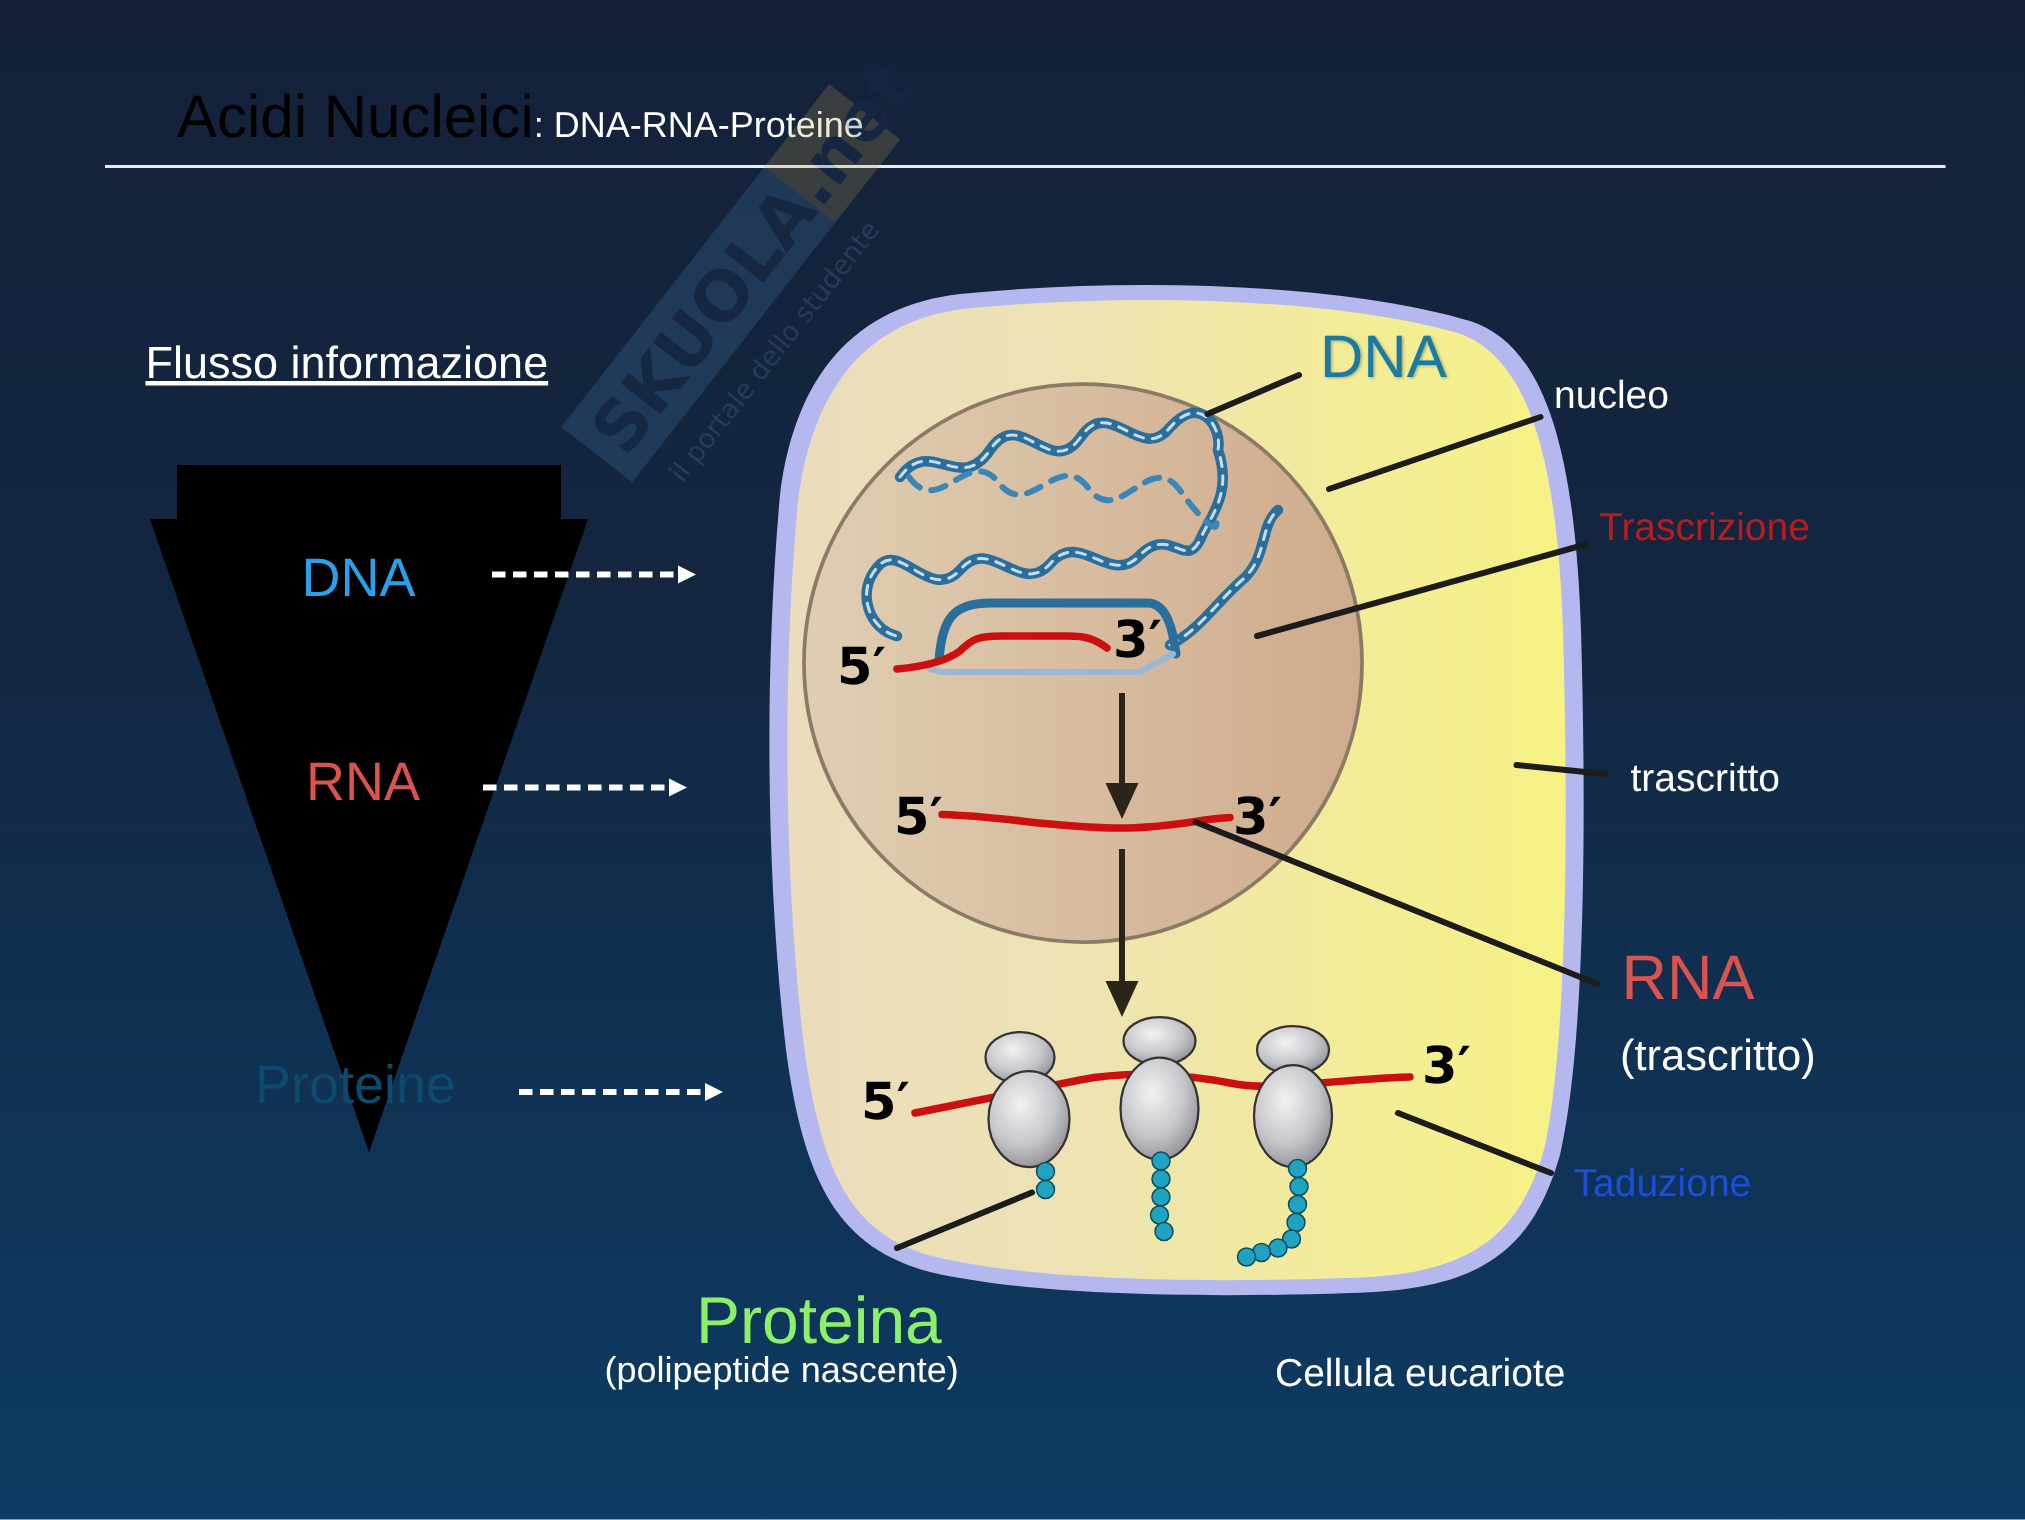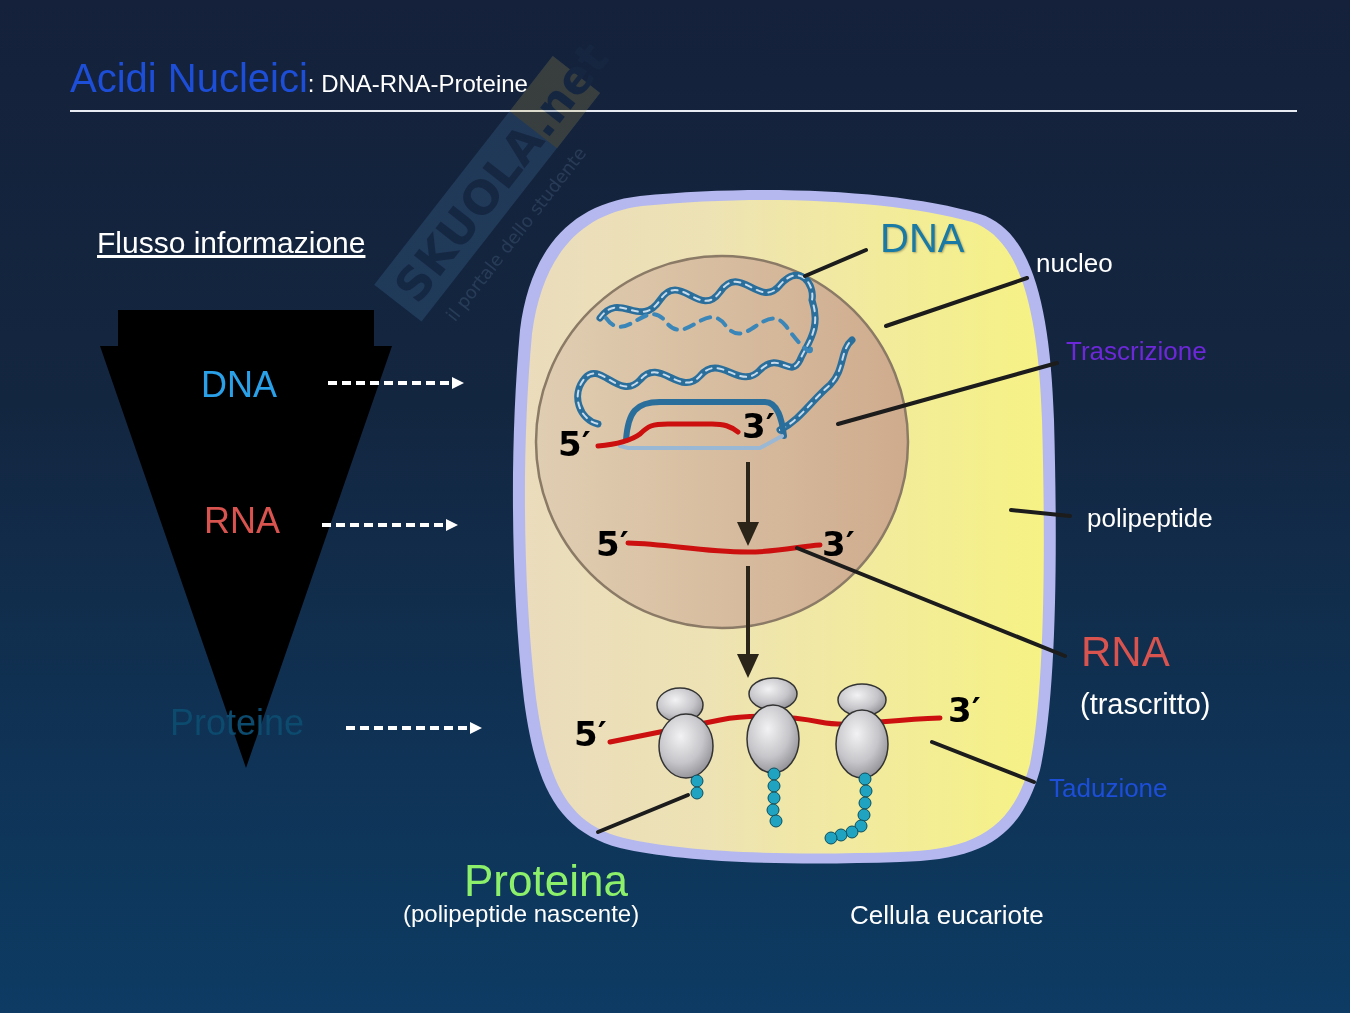--- a/index.html
+++ b/index.html
@@ -3,41 +3,41 @@
 <meta charset="utf-8">
 <style>
   html, body { margin:0; padding:0; }
   body {
     width:1350px; height:1013px; overflow:hidden; position:relative;
     background: linear-gradient(180deg, #15213a 0%, #132640 40%, #0f3356 75%, #0d3b63 100%);
     font-family: "Liberation Sans", "DejaVu Sans", sans-serif;
   }
   .abs { position:absolute; white-space:nowrap; }
   #title { left:70px; top:50px; line-height:56px; }
-  #title .main { color:#1d4ed8; font-size:40px; }
+  #title .main { color:#000000; font-size:40px;margin-left:48px; }
   #title .sub { color:#ffffff; font-size:24px; }
   #title-rule { left:70px; top:110px; width:1227px; height:2px; background:#e8ecf2; }
 
   #watermark { left:330px; top:30px; width:330px; height:330px; pointer-events:none; }
 
   #flow-label { left:97px; top:226px; color:#ffffff; font-size:30px;text-decoration:underline; }
   #funnel { left:98px; top:306px; width:296px; height:466px; }
 
   .flow-item { font-size:36px; }
   #flow-dna { left:201px; top:364px; color:#2aa0e8; }
   #flow-rna { left:204px; top:500px; color:#d9534f; }
   #flow-prot { left:170px; top:702px; color:#0c4a6e; }
   .dash-arrow { height:14px; }
 
   #cell-svg { left:0; top:0; width:1350px; height:1013px; }
 
   .lbl { color:#ffffff; font-size:26px; }
   #lbl-dna { left:880px; top:216px; font-size:40px; color:#1a7aa6; text-shadow:1px 1px 2px rgba(0,0,0,0.3); }
   #lbl-nucleo { left:1036px; top:248px; }
-  #lbl-trascrizione { left:1066px; top:336px; color:#6d28d9; }
+  #lbl-trascrizione { left:1066px; top:336px; color:#b91c1c; }
   #lbl-citoplasma { left:1087px; top:503px; }
   #lbl-rna { left:1081px; top:628px; font-size:42px; color:#d9534f; }
   #lbl-trascritto { left:1080px; top:688px; font-size:29px; }
   #lbl-traduzione { left:1049px; top:773px; color:#1d4ed8; }
   #lbl-proteina { left:464px; top:840px; font-size:44px; color:#8cf06a;margin-top:16px; }
   #lbl-polipeptide { left:403px; top:900px; font-size:24px; }
   #lbl-cellula { left:850px; top:900px; }
 
   .prime { font-size:34px; font-weight:bold; color:#2b2418; font-family:"DejaVu Sans", sans-serif; }
 </style>
@@ -179,19 +179,19 @@
     <line x1="1011" y1="510" x2="1070" y2="516"></line>
     <line x1="797" y1="548" x2="1065" y2="656"></line>
     <line x1="932" y1="742" x2="1034" y2="782"></line>
     <line x1="598" y1="832" x2="688" y2="795"></line>
   </g>
 </svg>
 
 <div id="lbl-dna" class="abs">DNA</div>
 <div id="lbl-nucleo" class="abs lbl">nucleo</div>
 <div id="lbl-trascrizione" class="abs lbl">Trascrizione</div>
-<div id="lbl-citoplasma" class="abs lbl">polipeptide</div>
+<div id="lbl-citoplasma" class="abs lbl">trascritto</div>
 <div id="lbl-rna" class="abs">RNA</div>
 <div id="lbl-trascritto" class="abs lbl">(trascritto)</div>
 <div id="lbl-traduzione" class="abs lbl">Taduzione</div>
 <div id="lbl-proteina" class="abs">Proteina</div>
 <div id="lbl-polipeptide" class="abs lbl">(polipeptide nascente)</div>
 <div id="lbl-cellula" class="abs lbl">Cellula eucariote</div>
 
 </body></html>

